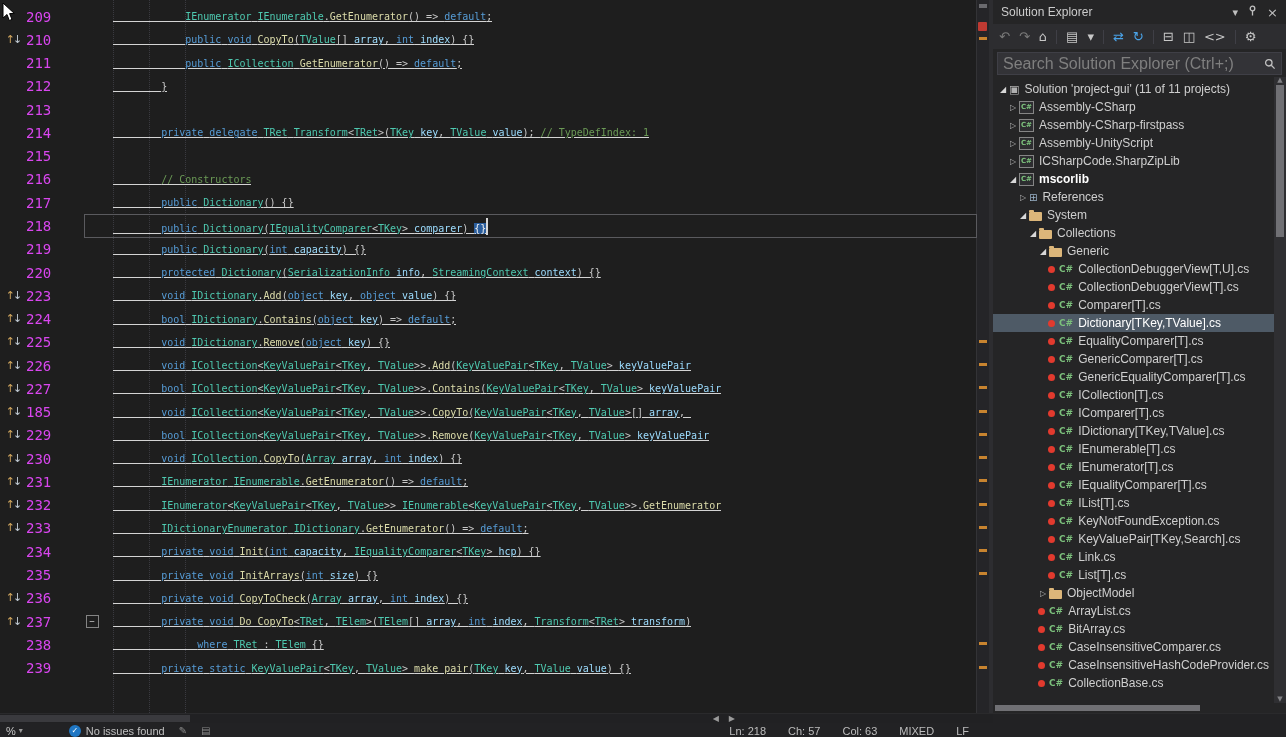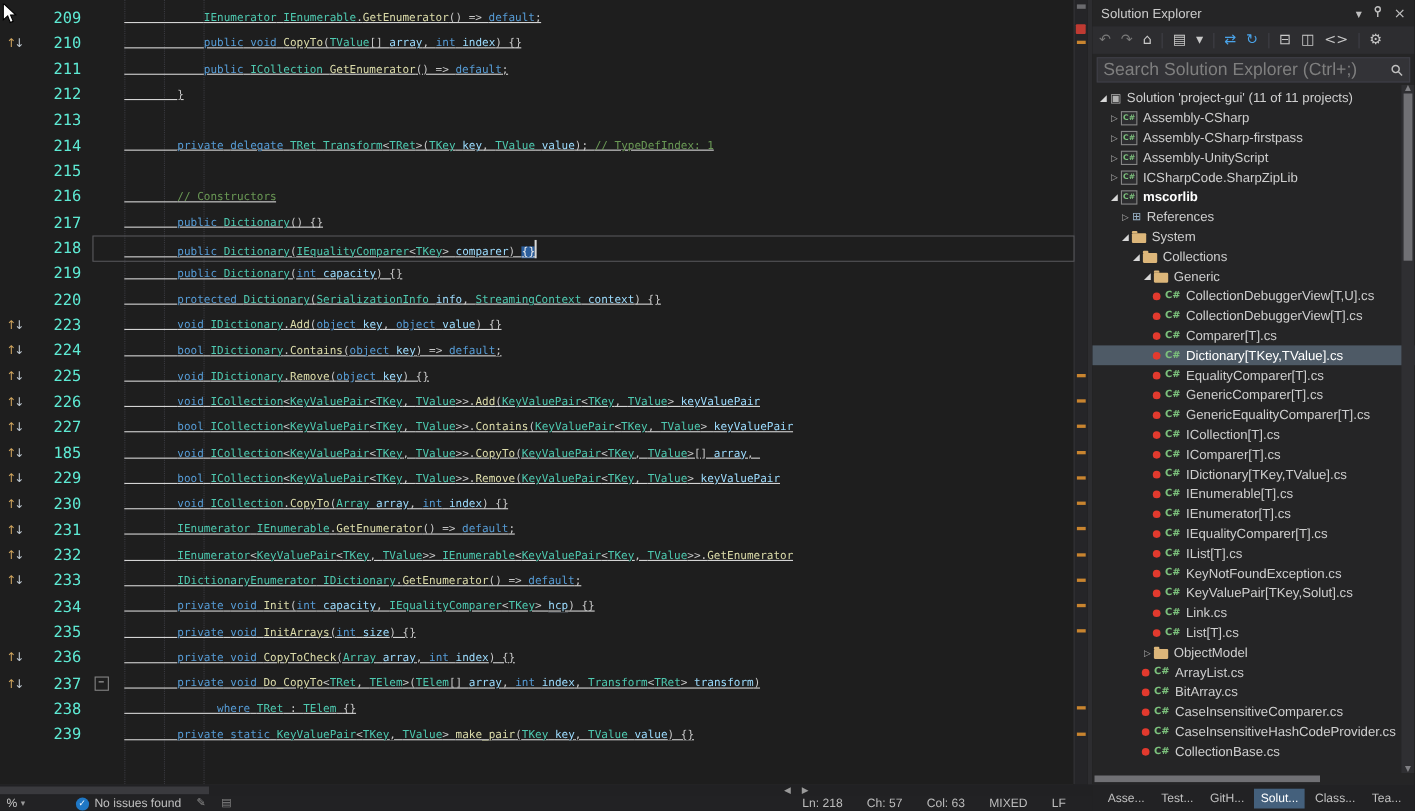--- a/index.html
+++ b/index.html
@@ -7,22 +7,22 @@
   .app{width:1286px;height:737px;display:flex;flex-direction:column;}
   .main{display:flex;height:713px;}
   
   .editor{position:relative;width:989px;height:713px;background:#1e1e1e;overflow:hidden;}
   .lines{position:absolute;left:0;top:0;right:12px;bottom:0;overflow:hidden;padding-top:5px;}
   .guide{position:absolute;top:0;bottom:0;width:0;border-left:1px dotted #3a3a40;z-index:0;}
   .line{display:flex;height:23.27px;align-items:center;position:relative;z-index:1;}
   .g-ico{width:26px;flex:0 0 26px;text-align:center;font-family:"DejaVu Sans",sans-serif;
     font-size:11px;letter-spacing:-2px;line-height:12px;}
   .g-ico .a1{color:#d2a75f}.g-ico .a2{color:#c3cdd6}
-  .g-num{width:58px;flex:0 0 58px;text-align:right;padding-right:10px;box-sizing:border-box;
-    font-family:"DejaVu Sans Mono",monospace;font-size:14px;color:#5eead4;}
+  .g-num{width:58px;flex:0 0 58px;text-align:left;padding-right:10px;box-sizing:border-box;
+    font-family:"DejaVu Sans Mono",monospace;font-size:14px;color:#d946ef;}
   .g-rest{flex:1;display:flex;align-items:center;height:100%;}
   .line.current .g-rest{box-shadow:inset 0 0 0 1px #5a5a5e;}
   .g-fold{width:16px;flex:0 0 16px;display:flex;align-items:center;justify-content:center;}
   .foldbox{width:11px;height:11px;border:1px solid #848484;background:#1e1e1e;color:#c8c8c8;
     font:9px/10px "DejaVu Sans Mono",monospace;text-align:center;}
   .code{font-family:"DejaVu Sans Mono",monospace;font-size:10px;white-space:pre;padding-left:13px;
     overflow:hidden;color:#d4d4d4;text-decoration:underline;}
   .tok-kw{color:#569cd6}.tok-ty{color:#4ec9b0}.tok-me{color:#dcdcaa}.tok-pa{color:#9cdcfe}
   .tok-pu{color:#c8c8c8}.tok-co{color:#6a9955}.tok-pl{color:#d4d4d4}
   .tok-sq{text-decoration:underline wavy #3ba03b 1px;text-underline-offset:3px;}
@@ -522,21 +522,21 @@
             <span>IList[T].cs</span>
           </div>
           <div class="trow" style="padding-left: 54px;">
             <span class="lockdot"></span>
             <span class="cs-ico">C#</span>
             <span>KeyNotFoundException.cs</span>
           </div>
           <div class="trow" style="padding-left: 54px;">
             <span class="lockdot"></span>
             <span class="cs-ico">C#</span>
-            <span>KeyValuePair[TKey,Solut].cs</span>
+            <span>KeyValuePair[TKey,Search].cs</span>
           </div>
           <div class="trow" style="padding-left: 54px;">
             <span class="lockdot"></span>
             <span class="cs-ico">C#</span>
             <span>Link.cs</span>
           </div>
           <div class="trow" style="padding-left: 54px;">
             <span class="lockdot"></span>
             <span class="cs-ico">C#</span>
             <span>List[T].cs</span>
@@ -605,22 +605,14 @@
         <span class="st-ico">▤</span>
         <span class="st-right">
             <span>Ln: 218</span>
             <span>Ch: 57</span>
             <span>Col: 63</span>
             <span>MIXED</span>
             <span>LF</span>
           </span>
       </div>
     </div>
-    <div class="tabs">
-        <span class="tab">Asse...</span>
-        <span class="tab">Test...</span>
-        <span class="tab">GitH...</span>
-        <span class="tab active">Solut...</span>
-        <span class="tab">Class...</span>
-        <span class="tab">Tea...</span>
-      </div>
   </div>
 </div>
 
 </body></html>

